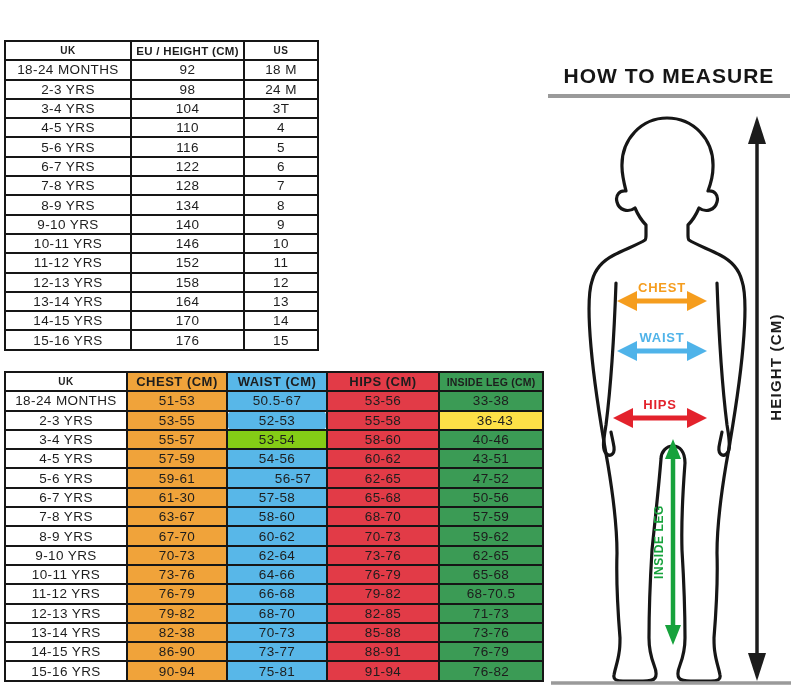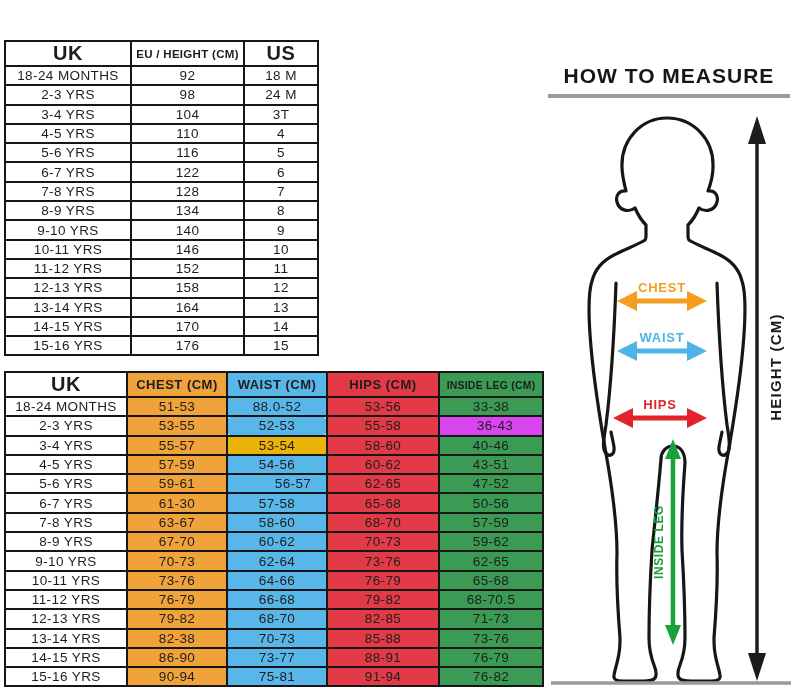--- a/index.html
+++ b/index.html
@@ -6,21 +6,21 @@
   body{
     width:798px;height:700px;position:relative;background:#ffffff;
     font-family:"Liberation Sans",sans-serif;overflow:hidden;
   }
   table{border-collapse:collapse;table-layout:fixed;position:absolute;background:#fff;}
   td,th{
     border:2px solid #161616;text-align:center;vertical-align:middle;
     padding:0;height:17.3px;font-size:13.5px;color:#1d1d1d;letter-spacing:0.4px;
     overflow:hidden;white-space:nowrap;
   }
-  th{font-weight:700;font-size:20px;letter-spacing:0.5px;}
+  th{font-weight:700;font-size:10px;letter-spacing:0.5px;}
   th.th-eu{font-size:11.5px;letter-spacing:0.3px;}
   th.th-inside{font-size:10.5px;letter-spacing:0.2px;}
   th.th-colored{font-size:13px;}
   #table1{left:4px;top:40px;width:313px;}
   #table2{left:4px;top:371px;width:538px;}
   .htm-title{
     position:absolute;left:548px;top:64px;width:242px;
     font-size:21px;font-weight:700;letter-spacing:1px;color:#161616;
     text-align:center;white-space:nowrap;
   }
@@ -142,35 +142,35 @@
         <th class="th-colored" style="background-color: rgb(240, 163, 58);">CHEST (CM)</th>
         <th class="th-colored" style="background-color: rgb(88, 183, 232);">WAIST (CM)</th>
         <th class="th-colored" style="background-color: rgb(226, 59, 71);">HIPS (CM)</th>
         <th class="th-inside" style="background-color: rgb(59, 155, 85);">INSIDE LEG (CM)</th>
       </tr>
     </thead>
     <tbody>
       <tr>
         <td style="background-color: rgb(255, 255, 255);">18-24 MONTHS</td>
         <td style="background-color: rgb(240, 163, 58);">51-53</td>
-        <td style="background-color: rgb(88, 183, 232);">88.0-52</td>
+        <td style="background-color: rgb(88, 183, 232);">50.5-67</td>
         <td style="background-color: rgb(226, 59, 71);">53-56</td>
         <td style="background-color: rgb(59, 155, 85);">33-38</td>
       </tr>
       <tr>
         <td style="background-color: rgb(255, 255, 255);">2-3 YRS</td>
         <td style="background-color: rgb(240, 163, 58); margin-top: 35px;">53-55</td>
         <td style="background-color: rgb(88, 183, 232); border-radius: 6px;">52-53</td>
         <td style="background-color: rgb(226, 59, 71);">55-58</td>
-        <td style="background-color: #d946ef; padding-left: 8px;">36-43</td>
+        <td style="background-color: #fde047; padding-left: 8px;">36-43</td>
       </tr>
       <tr>
         <td style="background-color: rgb(255, 255, 255);">3-4 YRS</td>
         <td style="background-color: rgb(240, 163, 58);">55-57</td>
-        <td style="background-color: #eab308;">53-54</td>
+        <td style="background-color: #84cc16;">53-54</td>
         <td style="background-color: rgb(226, 59, 71);">58-60</td>
         <td style="background-color: rgb(59, 155, 85);">40-46</td>
       </tr>
       <tr>
         <td style="background-color: rgb(255, 255, 255);">4-5 YRS</td>
         <td style="background-color: rgb(240, 163, 58);">57-59</td>
         <td style="background-color: rgb(88, 183, 232);">54-56</td>
         <td style="background-color: rgb(226, 59, 71);">60-62</td>
         <td style="background-color: rgb(59, 155, 85);">43-51</td>
       </tr>

